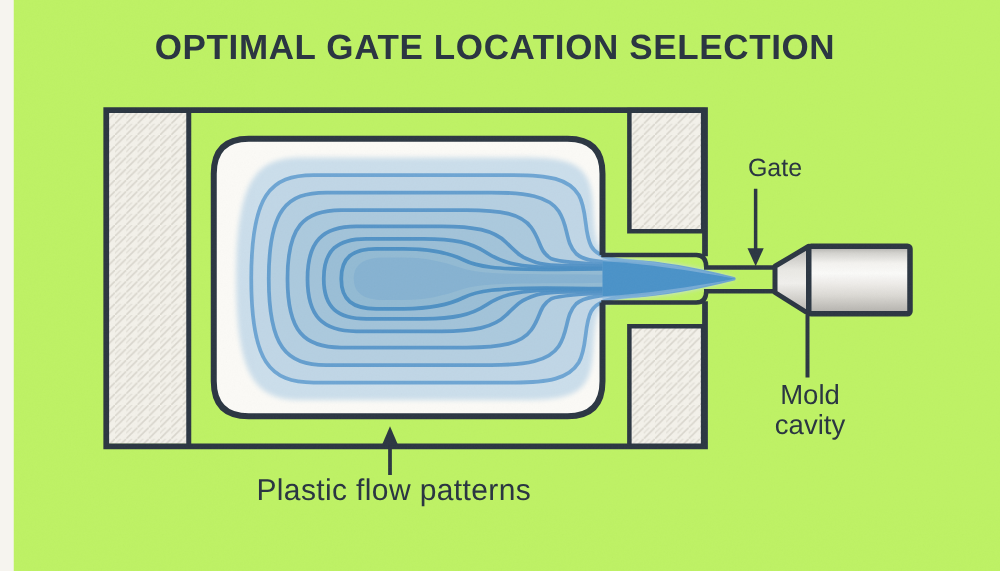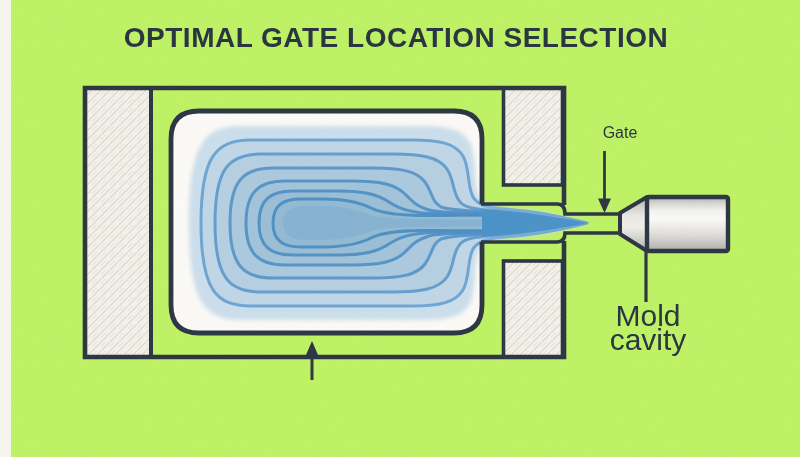--- a/index.html
+++ b/index.html
@@ -2,23 +2,23 @@
 <html><head>
 <meta charset="utf-8">
 <style>
   html,body{margin:0;padding:0;background:#f6f4ef;}
   #stage{position:relative;width:800px;height:457px;overflow:hidden;
          font-family:"Liberation Sans",sans-serif;background:#bef264;margin-left:11px;}
   #diagram-svg{position:absolute;left:0;top:0;}
   .lbl{position:absolute;transform:translateX(-50%);color:#2b3642;
        white-space:nowrap;text-align:center;}
   #title{top:22px;left:385px;font-size:28px;font-weight:700;letter-spacing:.5px;}
-  #gate-label{top:124px;left:609px;font-size:16px;}
+  #gate-label{top:124px;left:609px;font-size:20px;}
   #sprue-label{top:161px;left:713px;font-size:23px;}
-  #mold-cavity-label{top:304px;left:637px;font-size:30px;line-height:24px;}
+  #mold-cavity-label{top:304px;left:637px;font-size:22px;line-height:24px;}
   #flow-label{top:379px;left:304px;font-size:24px;letter-spacing:.3px;}
 </style>
 </head>
 <body>
 
 <div id="stage">
 
 <svg id="diagram-svg" width="800" height="457" viewBox="0 0 800 457">
   <defs>
     <pattern id="hatch" width="9" height="9" patternUnits="userSpaceOnUse">
@@ -141,14 +141,15 @@
 
   <rect x="0" y="0" width="800" height="457" filter="url(#grain)" opacity="0.035"></rect>
 </svg>
 
 <div id="title" class="lbl">OPTIMAL GATE LOCATION SELECTION</div>
 <div id="gate-label" class="lbl">Gate</div>
 <div id="mold-cavity-label" class="lbl">
   <div>Mold</div>
   <div>cavity</div>
 </div>
+<div id="flow-label" class="lbl">Plastic flow patterns</div>
 
 </div>
 
 </body></html>

